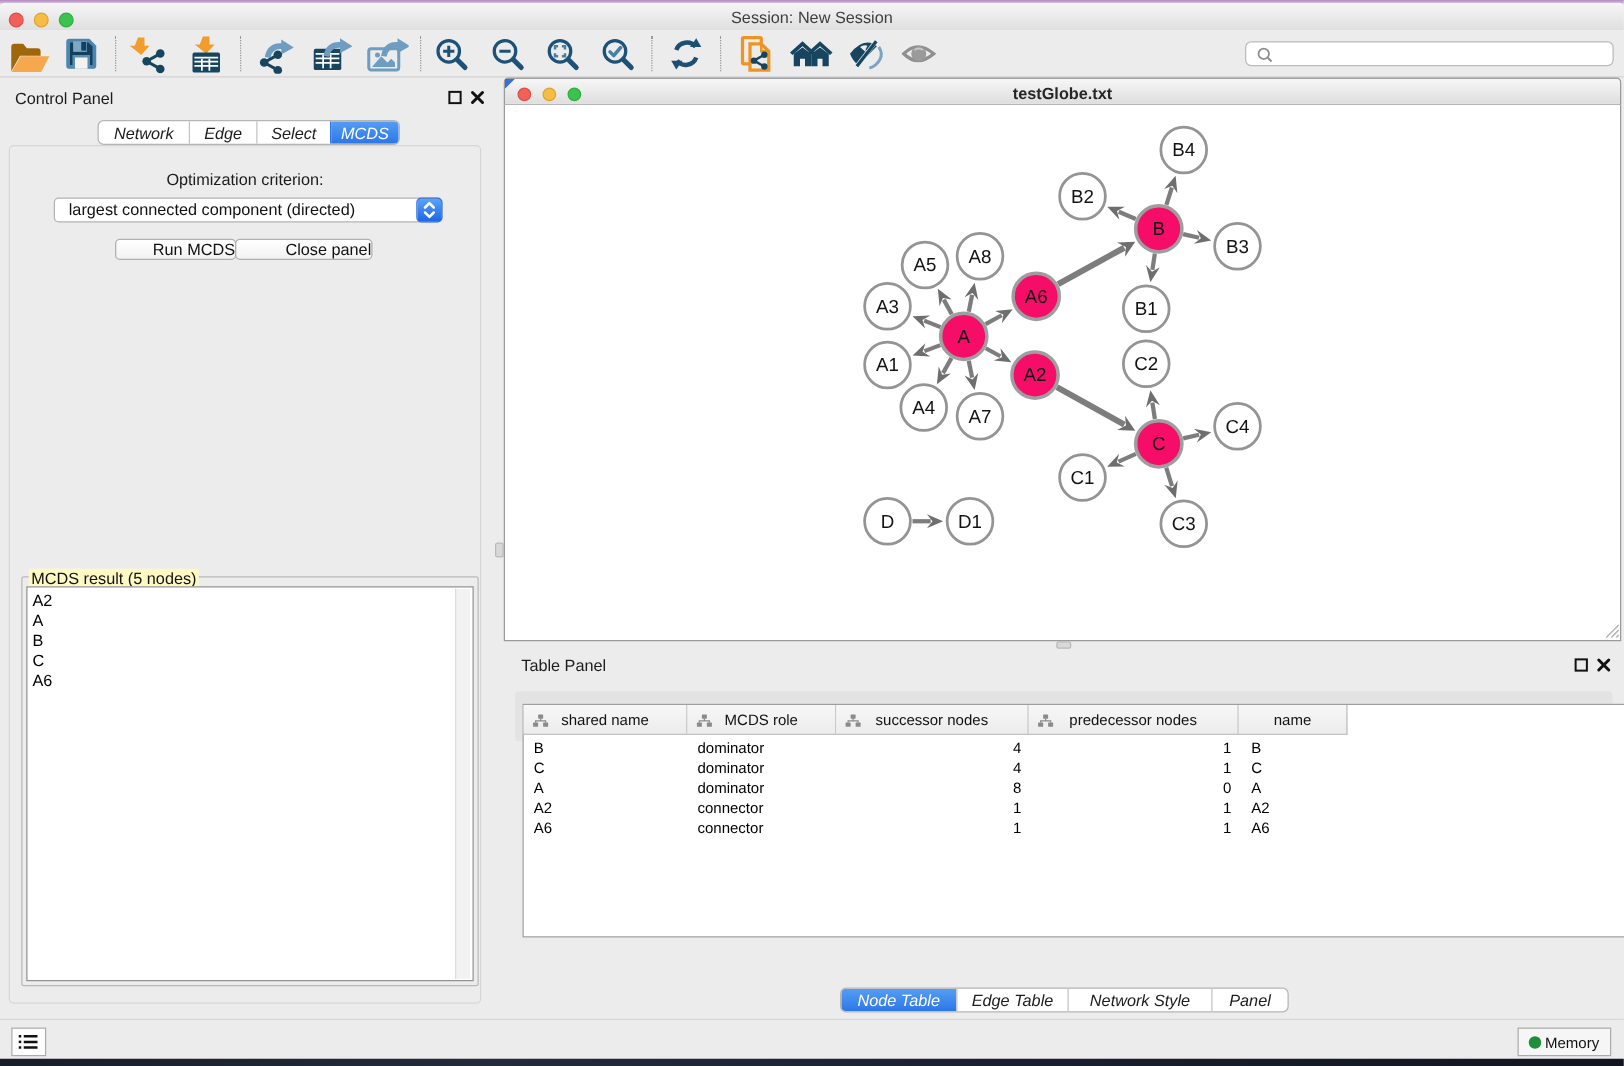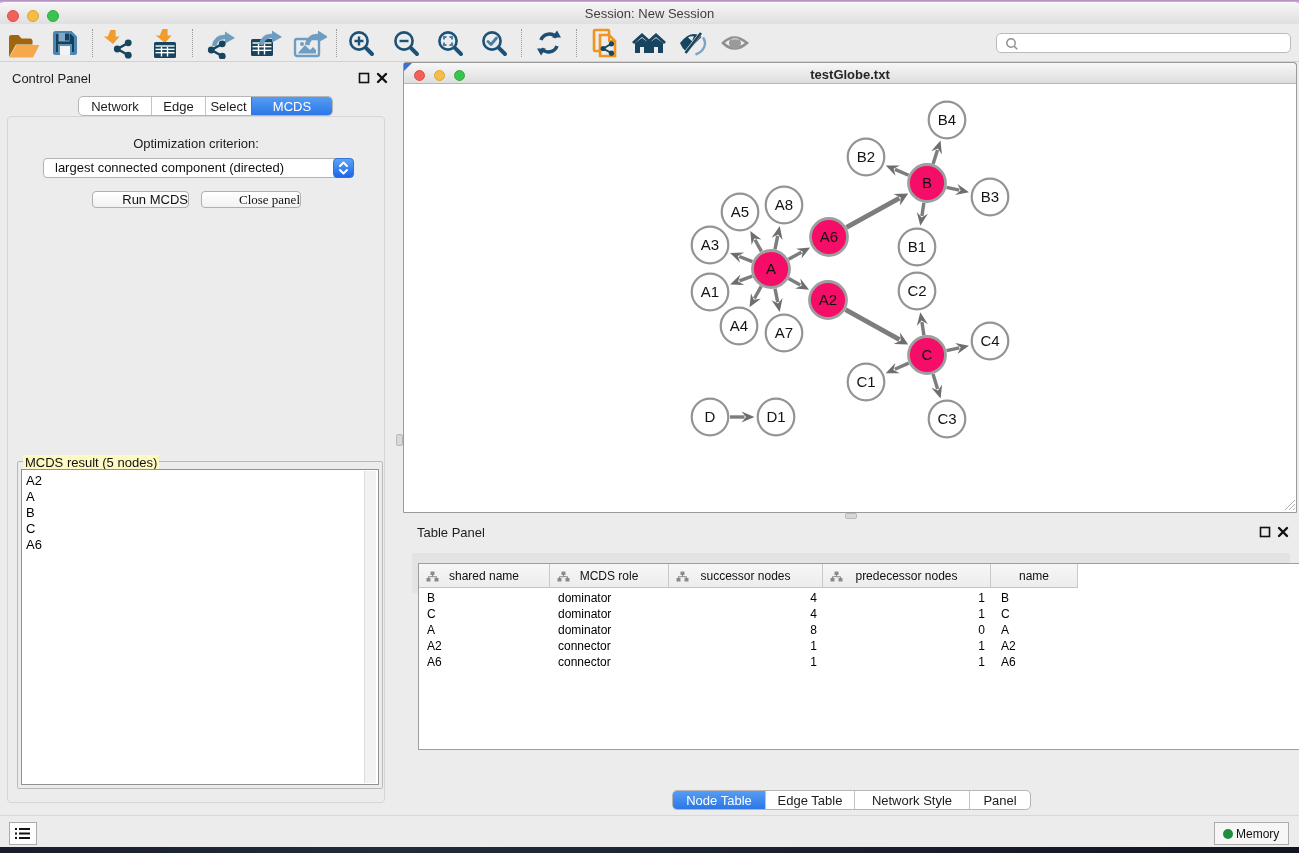--- a/index.html
+++ b/index.html
@@ -7,21 +7,21 @@
 #titlebar{left:0;top:2px;width:1299px;height:22px;background:linear-gradient(#f5f5f5,#dfdfdf);border-top:1px solid #fdfdfd;border-radius:5px 5px 0 0;}
 #titlebar .tl{position:absolute;top:6.5px;width:12px;height:12px;border-radius:50%;}
 #title-text{left:0;top:6px;width:1299px;text-align:center;font-size:13px;color:#3e3e3e;}
 #toolbar{left:0;top:24px;width:1299px;height:38px;background:#ececec;border-bottom:1px solid #d2d2d2;}
 .sep{position:absolute;top:5px;height:28px;width:0;border-left:1px dotted #9a9a9a;}
 .ticon{position:absolute;}
 #searchbox{left:996px;top:33px;width:295px;height:20px;background:#fff;border:1px solid #bbb;border-radius:5px;}
 
 #cp-title{left:12px;top:71px;font-size:13px;color:#1d1d1d;}
 #cp-box{left:7px;top:116px;width:378px;height:687px;border:1px solid #d6d6d6;border-radius:4px;}
-.tabseg{position:absolute;display:flex;height:20px;background:#fff;border:1px solid #b5b5b5;border-radius:5px;overflow:hidden;}
+.tabseg{position:absolute;display:flex;height:20px;background:#fff;border:1px solid #b5b5b5;border-radius:5px;overflow:hidden;font-style:italic;}
 .tabseg .t{height:100%;display:flex;align-items:center;justify-content:center;font-size:13px;color:#1c1c1c;border-left:1px solid #c3c3c3;}
 .tabseg .t:first-child{border-left:none;}
 .tabseg .sel{background:linear-gradient(#559df3,#2c77e8);color:#fff;border-left-color:#2c77e8;}
 #opt-label{left:7px;top:136px;width:378px;text-align:center;font-size:13px;color:#1b1b1b;}
 #dropdown{left:43px;top:158px;width:311px;height:20px;background:#fff;border:1px solid #b3b3b3;border-radius:4px;font-size:13px;color:#111;line-height:18px;padding-left:11px;}
 #dd-btn{left:333px;top:158px;width:21px;height:20px;border-radius:4px;background:linear-gradient(#5ba4f6,#1d66ea);border:1px solid #3173d8;}
 .btn{position:absolute;height:17px;background:linear-gradient(#ffffff,#f2f2f2);border:1px solid #b0b0b0;border-radius:4px;font-size:13px;color:#111;text-align:right;line-height:15px;}
 #groupbox{left:17px;top:461px;width:366px;height:328px;border:1px solid #b9b9b9;border-radius:2px;}
 #grouplegend{left:23px;top:455px;background:#fef9c3;padding:0 2px;font-size:13px;color:#111;}
 #mcdslist{left:21px;top:469px;width:358px;height:316px;background:#fff;border:1px solid #919191;font-size:13px;color:#000;line-height:16px;padding:3px 0 0 4px;}
@@ -188,31 +188,31 @@
 <svg class="abs" style="left:358px;top:72px" width="12" height="12" viewBox="0 0 12 12">
     <rect x="1.5" y="1.5" width="9" height="9" fill="none" stroke="#111" stroke-width="1.6"></rect>
   </svg>
 <svg class="abs" style="left:376px;top:72px" width="12" height="12" viewBox="0 0 12 12">
     <path d="M2 2 L10 10 M10 2 L2 10" stroke="#111" stroke-width="2.4" stroke-linecap="round"></path>
   </svg>
 <div class="abs" id="cp-box"></div>
 <div class="tabseg" style="left:78px;top:96px;">
   <div class="t" style="width:72px">Network</div>
   <div class="t" style="width:54px">Edge</div>
-  <div class="t" style="width:46px">Select</div>
-  <div class="t sel" style="width:81px">MCDS</div>
+  <div class="t" style="width:59px">Select</div>
+  <div class="t sel" style="width:55px">MCDS</div>
 </div>
 <div class="abs" id="opt-label">Optimization criterion:</div>
 <div class="abs" id="dropdown">largest connected component (directed)</div>
 <div class="abs" id="dd-btn"><svg width="19" height="18" viewBox="0 0 19 18">
       <path d="M6 7 L9.5 3.5 L13 7" fill="none" stroke="#fff" stroke-width="2" stroke-linecap="round" stroke-linejoin="round"></path>
       <path d="M6 11 L9.5 14.5 L13 11" fill="none" stroke="#fff" stroke-width="2" stroke-linecap="round" stroke-linejoin="round"></path>
     </svg></div>
 <div class="btn" style="left:92px;top:191px;width:97px;">Run MCDS</div>
-<div class="btn" style="left:201px;top:191px;width:100px;font-family:Liberation Serif, serif;">Close panel</div>
+<div class="btn" style="left:188px;top:191px;width:110px;">Close panel</div>
 <div class="abs" id="groupbox"></div>
 <div class="abs" id="grouplegend">MCDS result (5 nodes)</div>
 <div class="abs" id="mcdslist">A2<br>A<br>B<br>C<br>A6</div>
 <div class="abs" id="mcdsscroll"></div>
 
 <div class="abs" id="netwin"></div>
 <div class="abs" id="net-titlebar">
   <div class="tl" style="left:9.5px;background:#f2605a;border:0.5px solid #dd4f46;"></div>
   <div class="tl" style="left:30px;background:#f6bd45;border:0.5px solid #dea336;"></div>
   <div class="tl" style="left:50px;background:#3cc24e;border:0.5px solid #2fae41;"></div>

